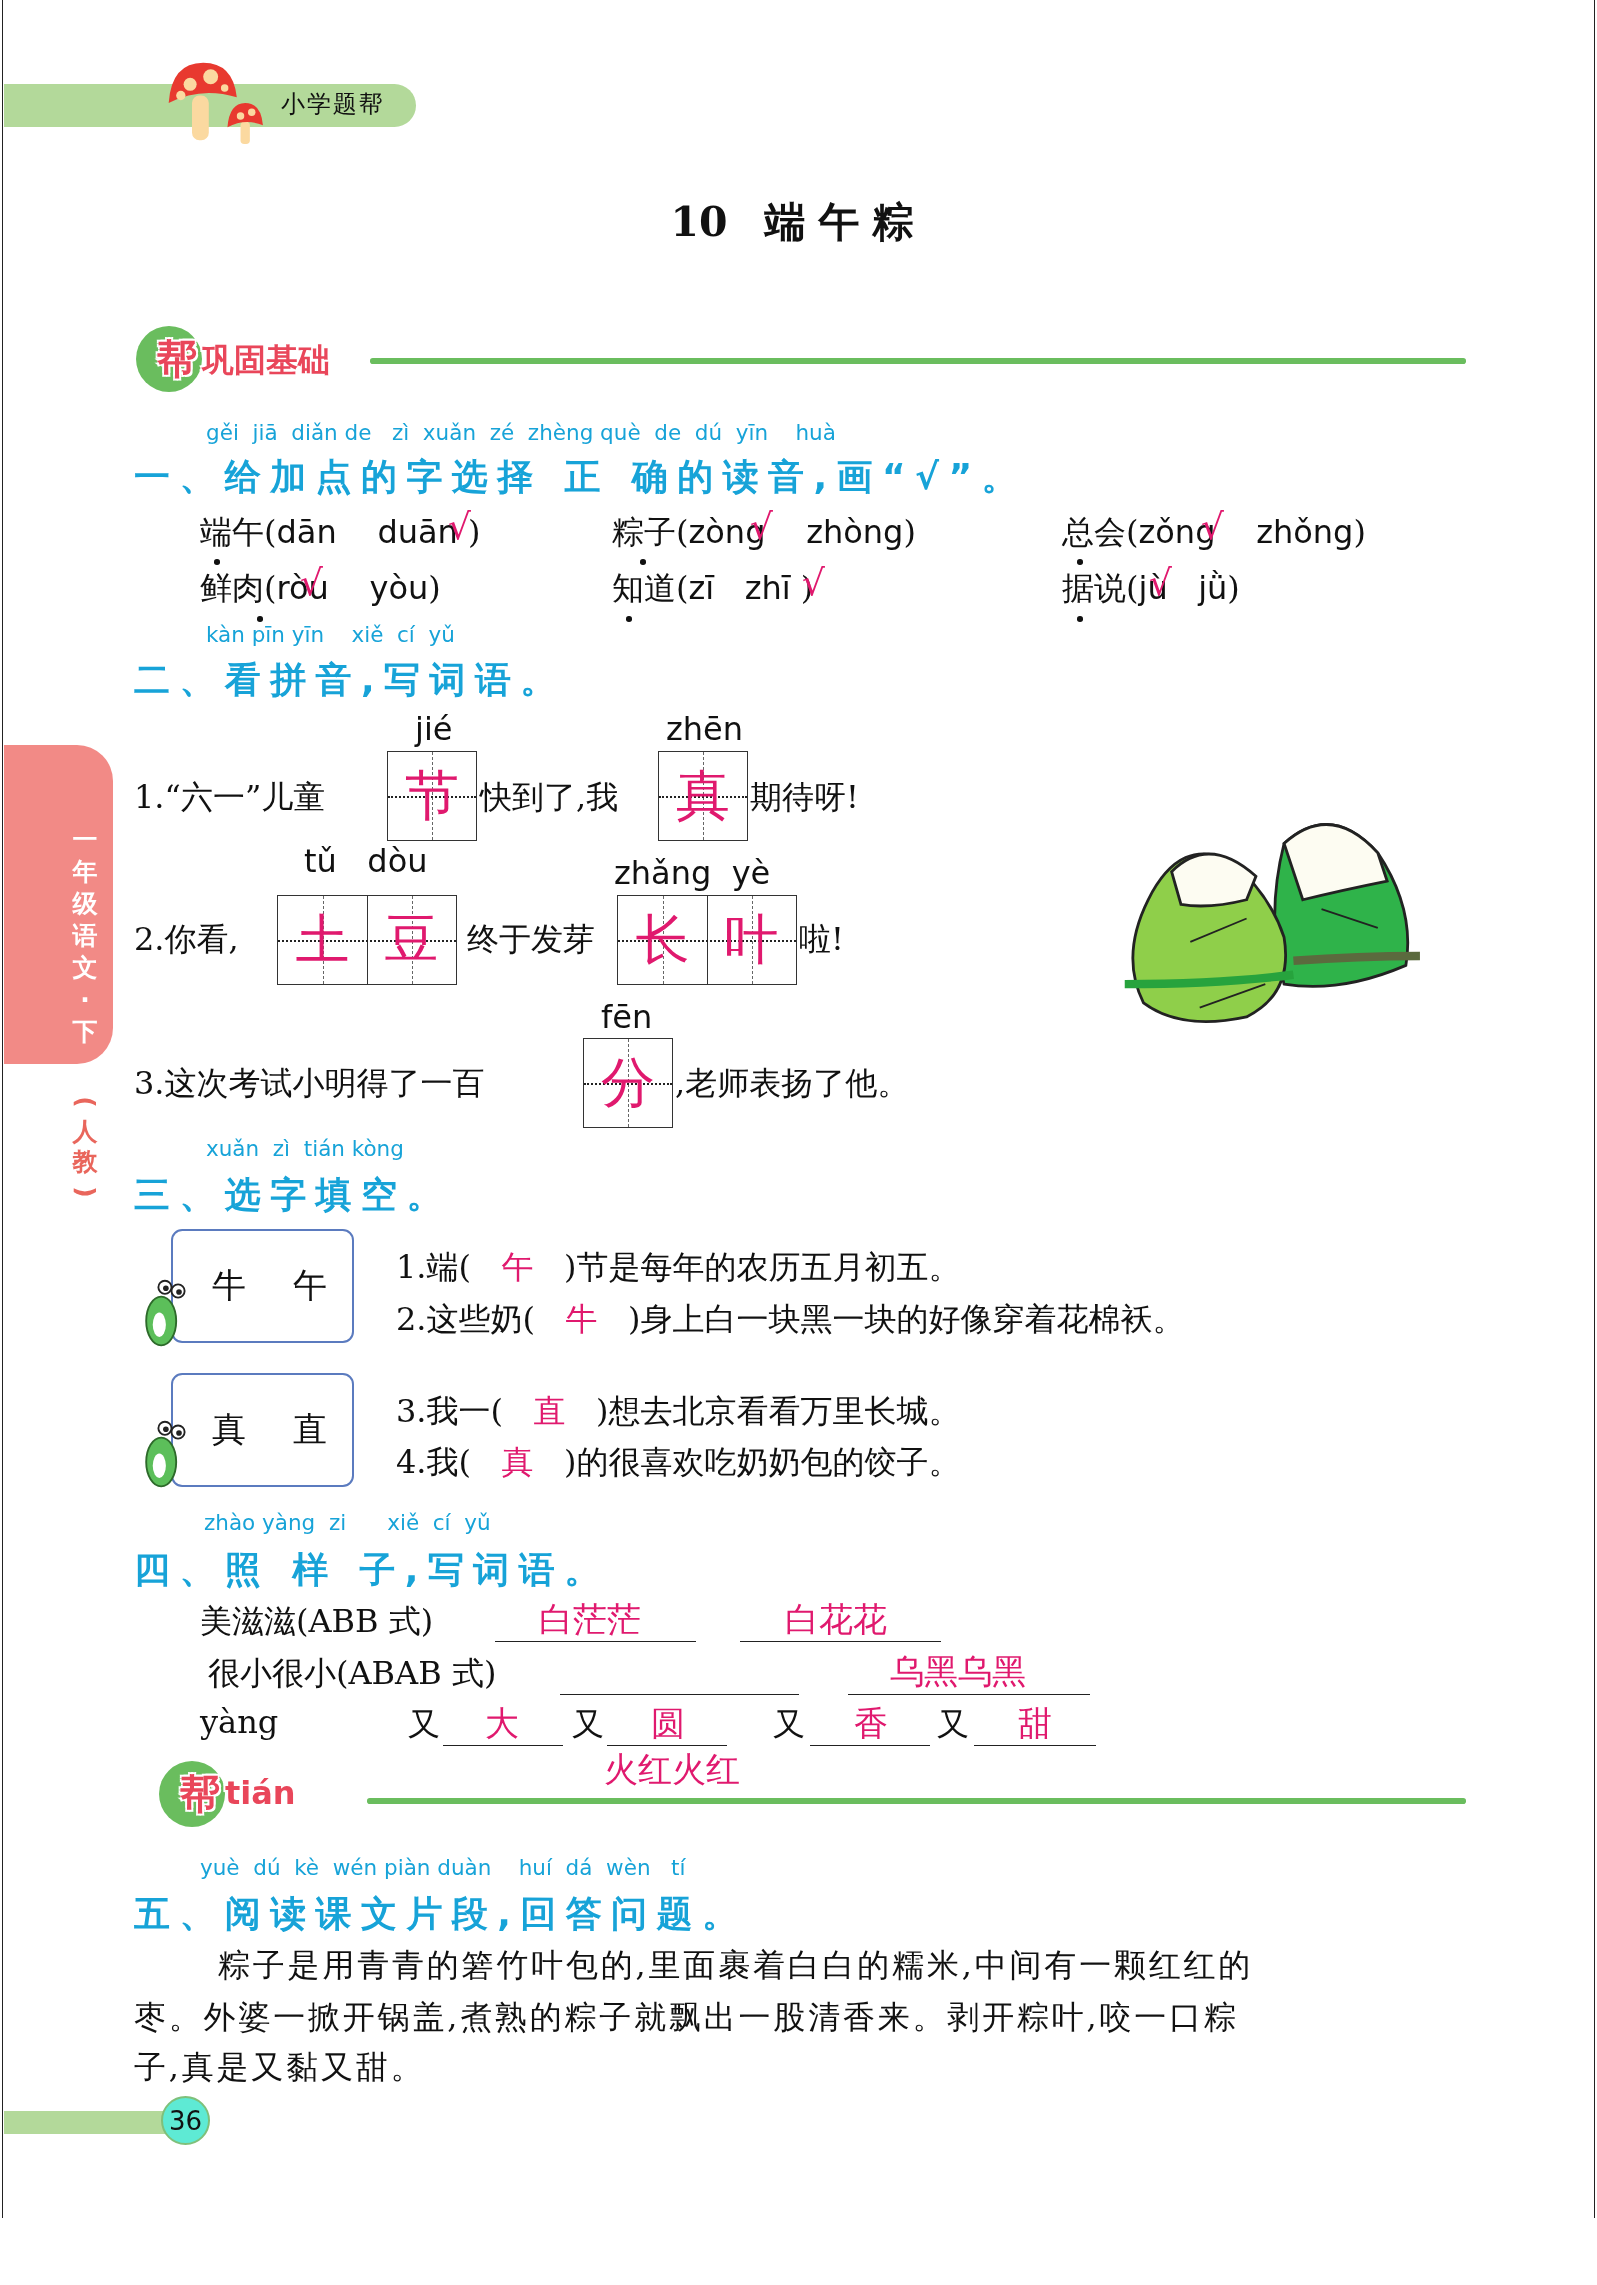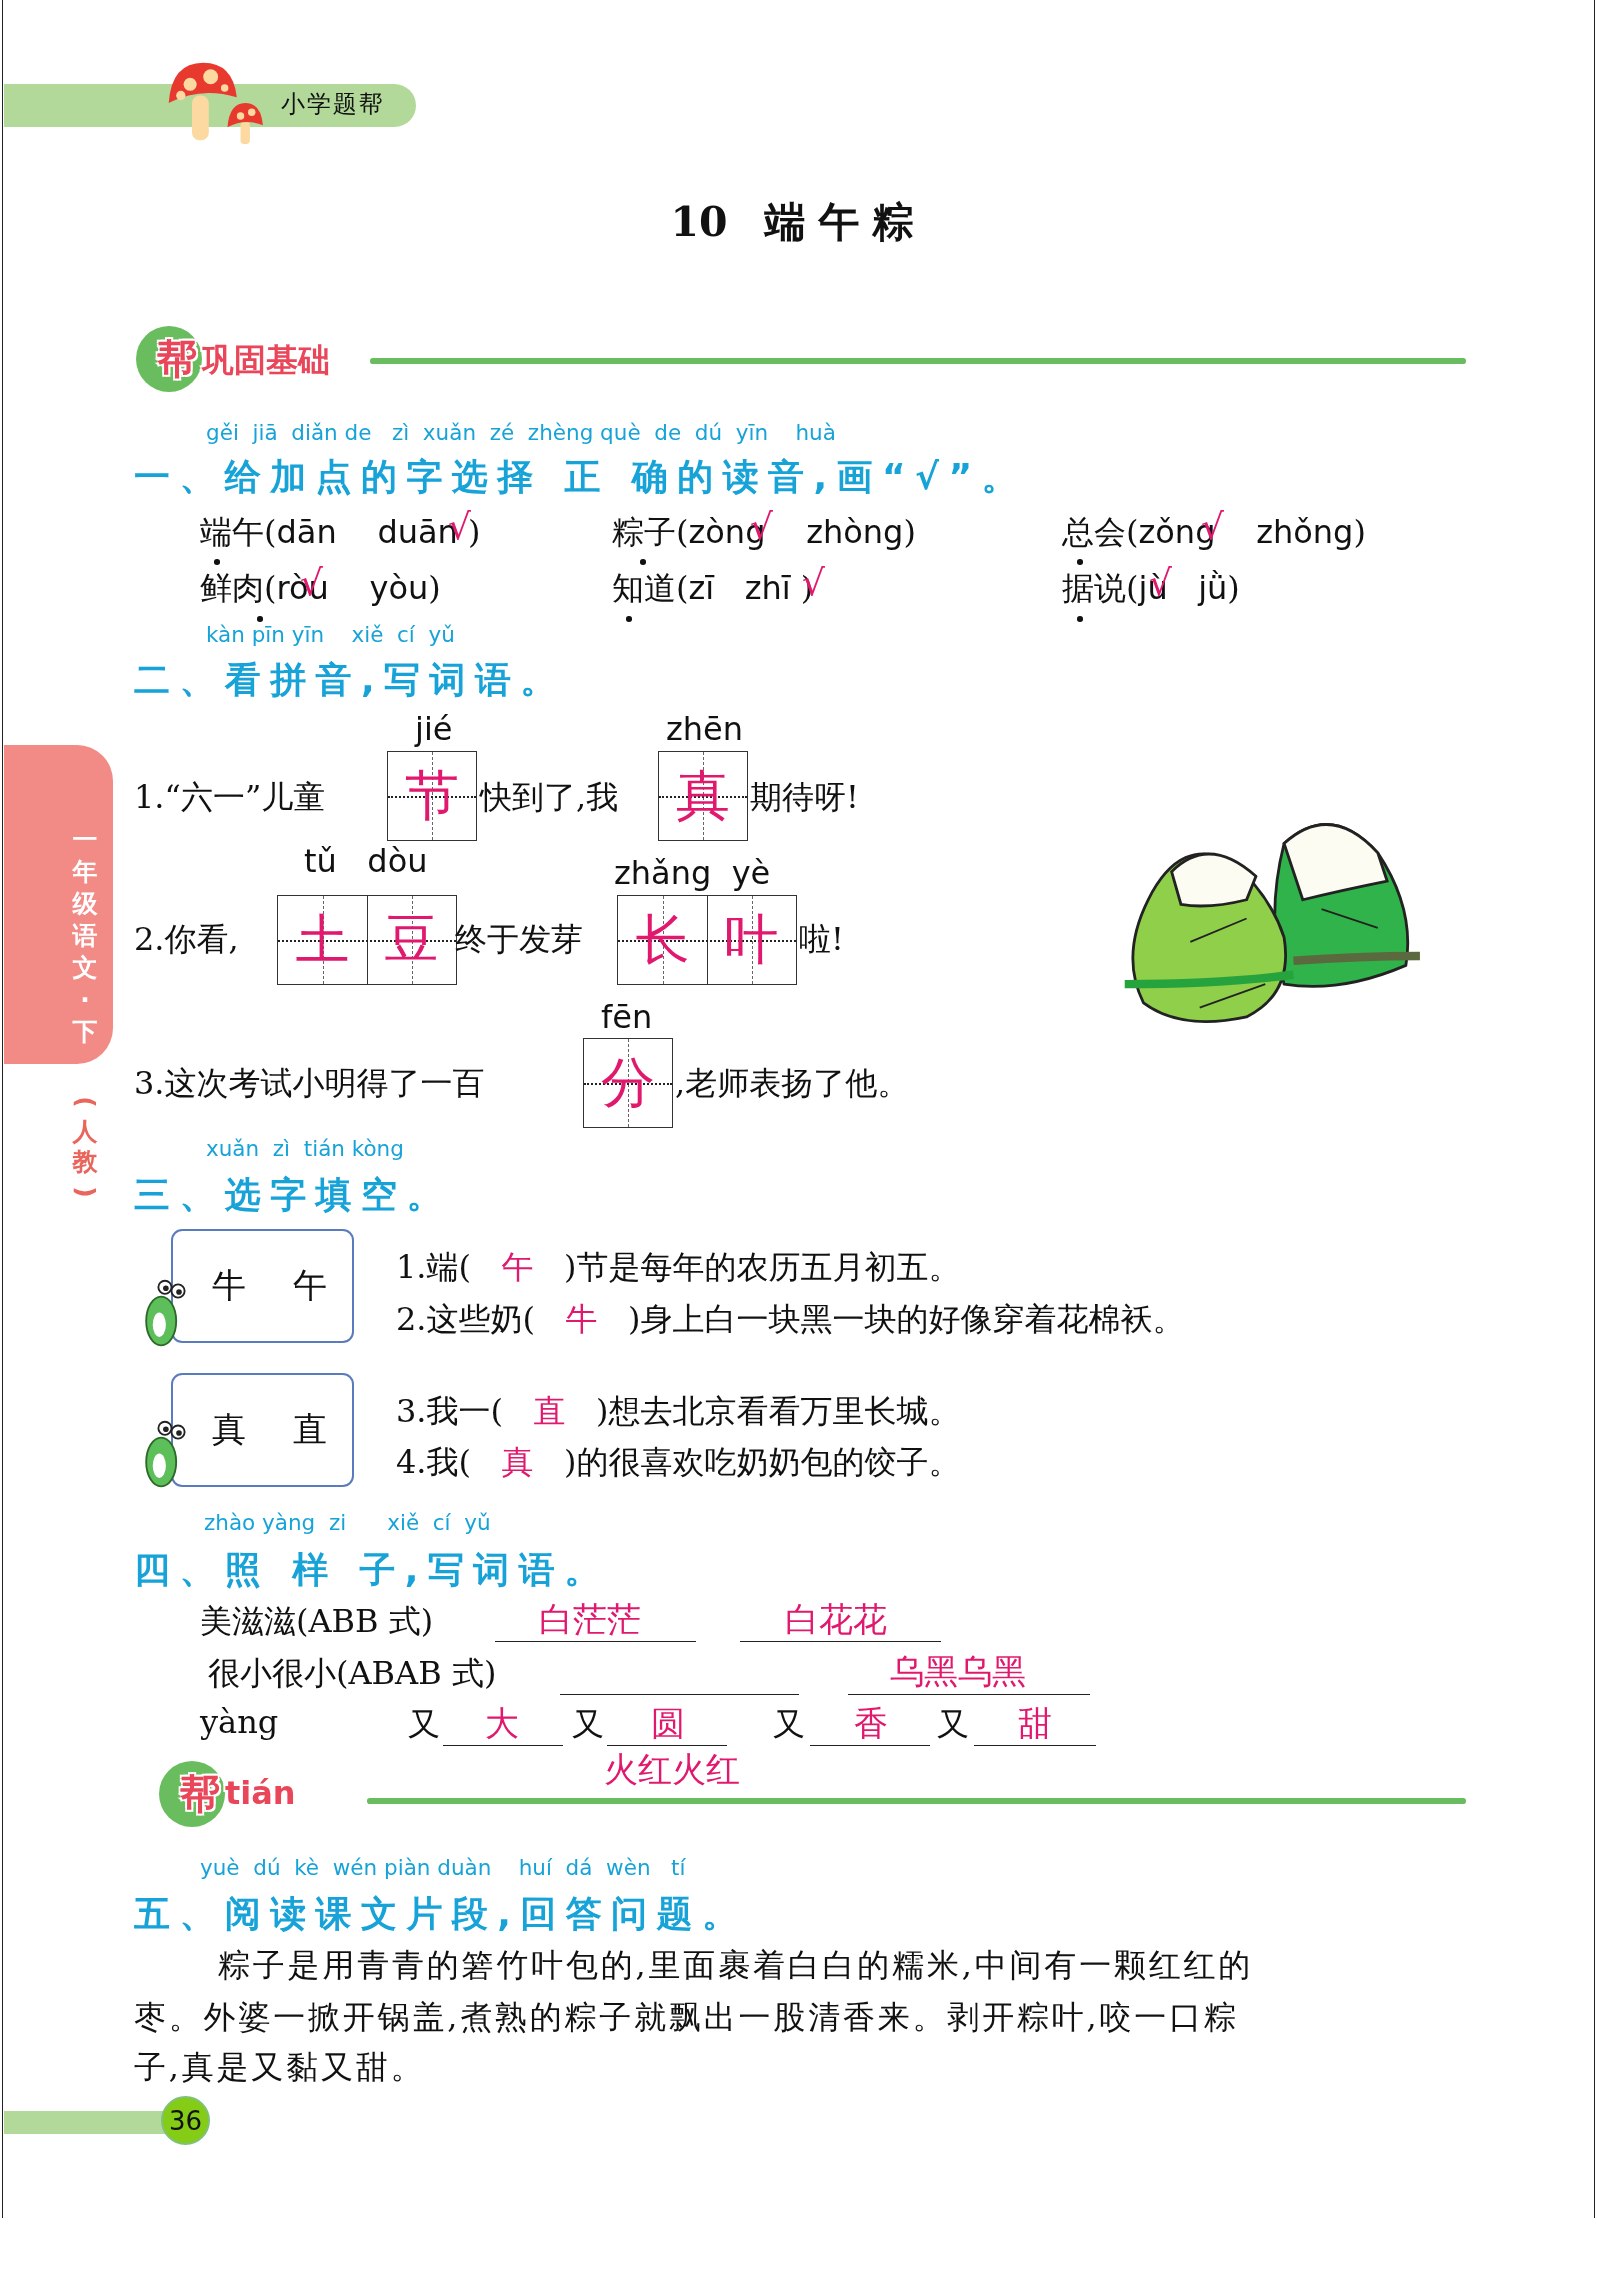--- a/index.html
+++ b/index.html
@@ -58,21 +58,21 @@
 
   
   .choice-box { position: absolute; border: 2.8px solid #5b7bbf; border-radius: 11.2px; background: #fff; box-sizing: border-box; }
   .choice-box span { position: absolute; top: 50%; transform: translateY(-50%); font-size: 34px; }
 
   .underline { position: absolute; border-bottom: 1.9px solid #222; height: 0; }
   .blank-text { position: absolute; color: #e0196e; font-size: 34px; white-space: pre; }
 
   .footer-bar { left: 3.7px; top: 2111px; width: 169px; height: 22.5px; background: #b3d99a; }
   .page-num { left: 161px; top: 2096px; width: 49px; height: 49px; border-radius: 50%; border: 2.8px solid #7fc07a;
-              background: #84cc16; box-sizing: border-box; display: flex; align-items: center; justify-content: center;
+              background: #5eead4; box-sizing: border-box; display: flex; align-items: center; justify-content: center;
               font-family: "DejaVu Sans", sans-serif; font-size: 26px; }
 </style>
 </head>
 <body>
 
 <div class="page-frame"></div>
 
 <div class="abs top-banner"></div>
 <svg class="abs" style="left:164px;top:58px" width="112" height="89" viewBox="0 0 120 95">
   <rect x="30" y="40" width="18" height="48" rx="8" fill="#fbd9a0"></rect>
@@ -163,21 +163,21 @@
 <div class="tz-pinyin" style="left:614px;top:854px">zhǎng  yè</div>
 <div class="abs body-text" style="left:134px;top:918px">2.你看,</div>
 <div class="tz" style="left:277px;top:895px;width:180px;height:90px">
   <div class="sep"></div>
   <div class="v" style="left:25%"></div>
     <div class="v" style="left:75%"></div>
     <div class="h"></div>
   <div class="ch" style="right:50%">土</div>
     <div class="ch" style="left:50%">豆</div>
 </div>
-<div class="abs body-text" style="left:455px;top:918px">终于发芽</div>
+<div class="abs body-text" style="left:467px;top:918px">终于发芽</div>
 <div class="tz" style="left:617px;top:895px;width:180px;height:90px">
   <div class="sep"></div>
   <div class="v" style="left:25%"></div>
     <div class="v" style="left:75%"></div>
     <div class="h"></div>
   <div class="ch" style="right:50%">长</div>
     <div class="ch" style="left:50%">叶</div>
 </div>
 <div class="abs body-text" style="left:799px;top:918px">啦!</div>
 

